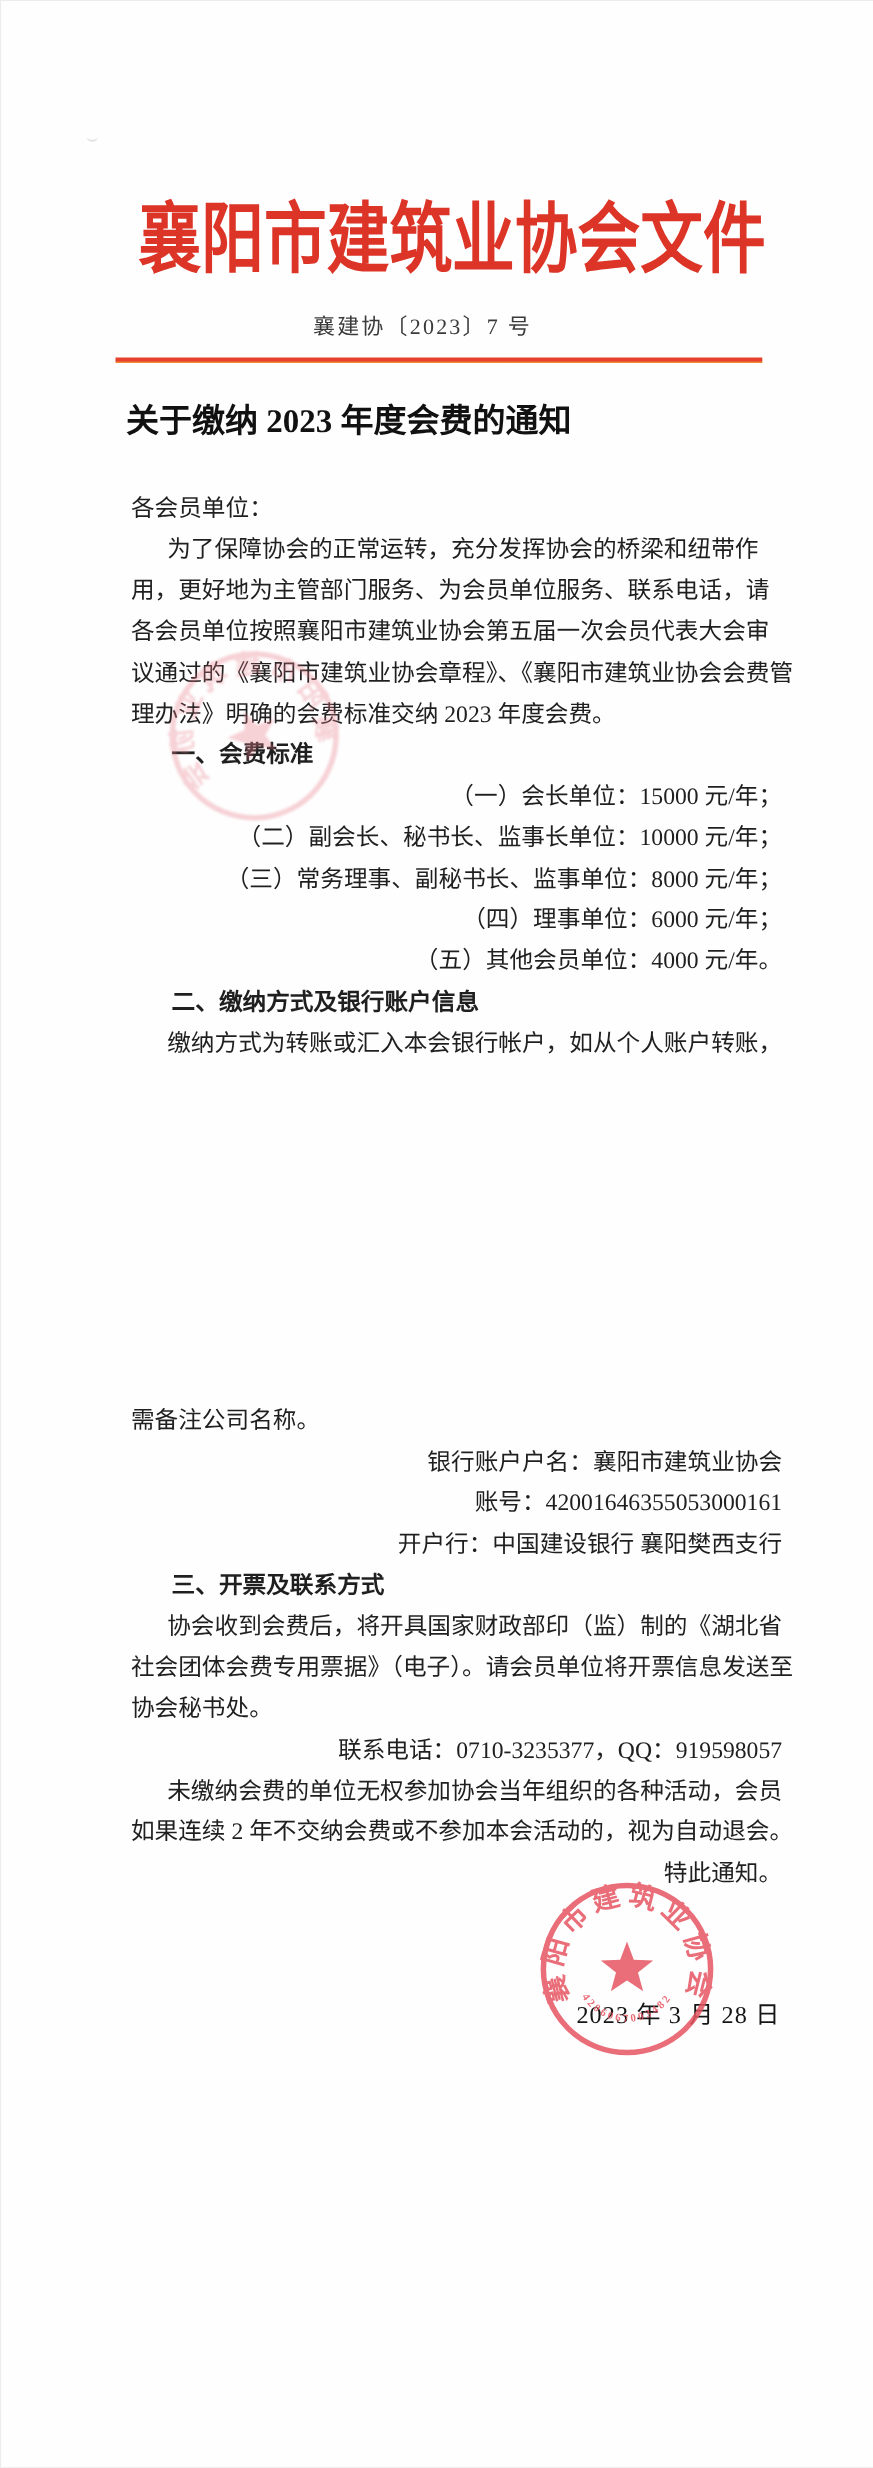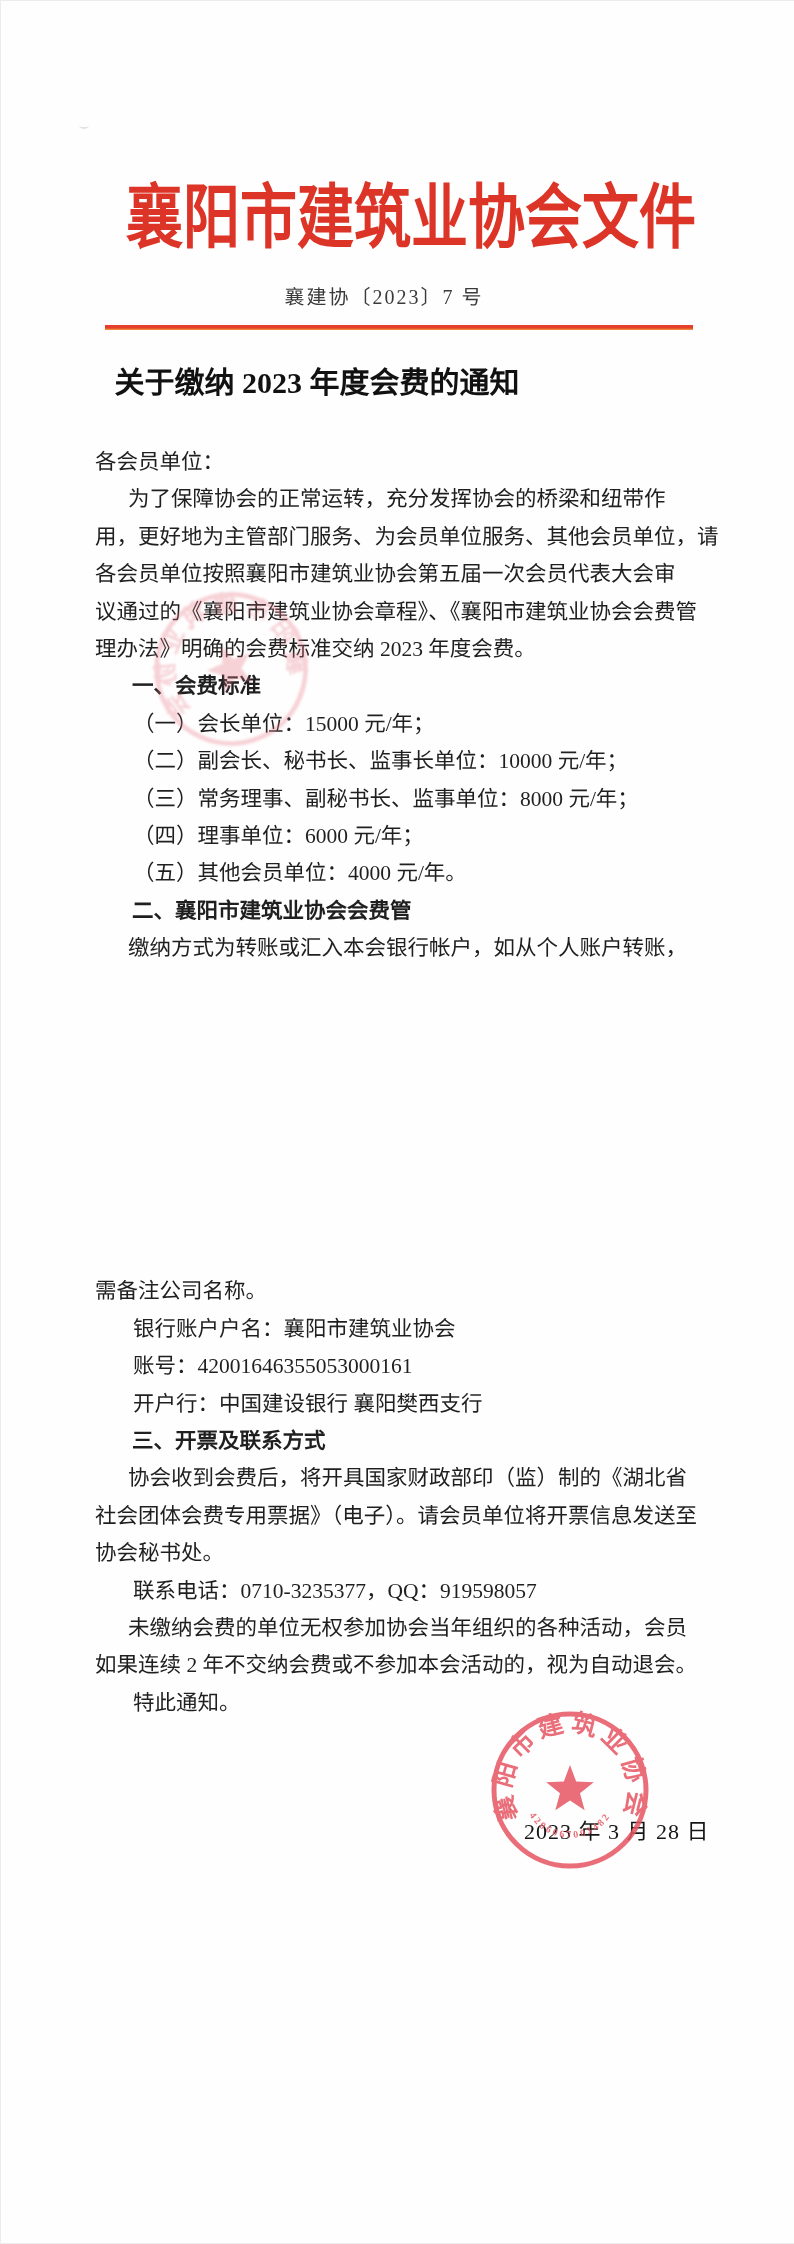--- a/index.html
+++ b/index.html
@@ -48,23 +48,24 @@
     white-space:nowrap;
   }
   
   .body-block{
     position:absolute;top:444px;left:95px;width:616px;
     font-size:21.5px;
   }
   .line{
     height:37.4px;line-height:37.4px;
     white-space:nowrap;
+    margin-left:24px;
   }
   .line.indent{text-indent:33px;}
-  .line.item{padding-left:38px;}
+  .line.item{padding-left:38px;text-align:right;}
   .line.heading{
     padding-left:37px;
     font-family:"Liberation Sans", sans-serif;
     font-weight:bold;
     font-size:21.5px;
   }
   .gap{height:306px;}
   
   .doc-date{
     position:absolute;top:1813px;left:484px;
@@ -102,31 +103,31 @@
 
   <div class="doc-number">襄建协〔2023〕7 号</div>
 
   <div class="red-divider"></div>
 
   <div class="doc-title">关于缴纳 2023 年度会费的通知</div>
 
   <div class="body-block">
     <div class="line">各会员单位：</div>
     <div class="line indent">为了保障协会的正常运转，充分发挥协会的桥梁和纽带作</div>
-    <div class="line">用，更好地为主管部门服务、为会员单位服务、其他会员单位，请</div>
+    <div class="line">用，更好地为主管部门服务、为会员单位服务、联系电话，请</div>
     <div class="line">各会员单位按照襄阳市建筑业协会第五届一次会员代表大会审</div>
     <div class="line">议通过的《襄阳市建筑业协会章程》、《襄阳市建筑业协会会费管</div>
     <div class="line">理办法》明确的会费标准交纳 2023 年度会费。</div>
     <div class="line heading">一、会费标准</div>
     <div class="line item">（一）会长单位：15000 元/年；</div>
     <div class="line item">（二）副会长、秘书长、监事长单位：10000 元/年；</div>
     <div class="line item">（三）常务理事、副秘书长、监事单位：8000 元/年；</div>
     <div class="line item">（四）理事单位：6000 元/年；</div>
     <div class="line item">（五）其他会员单位：4000 元/年。</div>
-    <div class="line heading">二、襄阳市建筑业协会会费管</div>
+    <div class="line heading">二、缴纳方式及银行账户信息</div>
     <div class="line indent">缴纳方式为转账或汇入本会银行帐户，如从个人账户转账，</div>
     <div class="gap"></div>
     <div class="line">需备注公司名称。</div>
     <div class="line item">银行账户户名：襄阳市建筑业协会</div>
     <div class="line item">账号：42001646355053000161</div>
     <div class="line item">开户行：中国建设银行 襄阳樊西支行</div>
     <div class="line heading">三、开票及联系方式</div>
     <div class="line indent">协会收到会费后，将开具国家财政部印（监）制的《湖北省</div>
     <div class="line">社会团体会费专用票据》（电子）。请会员单位将开票信息发送至</div>
     <div class="line">协会秘书处。</div>

